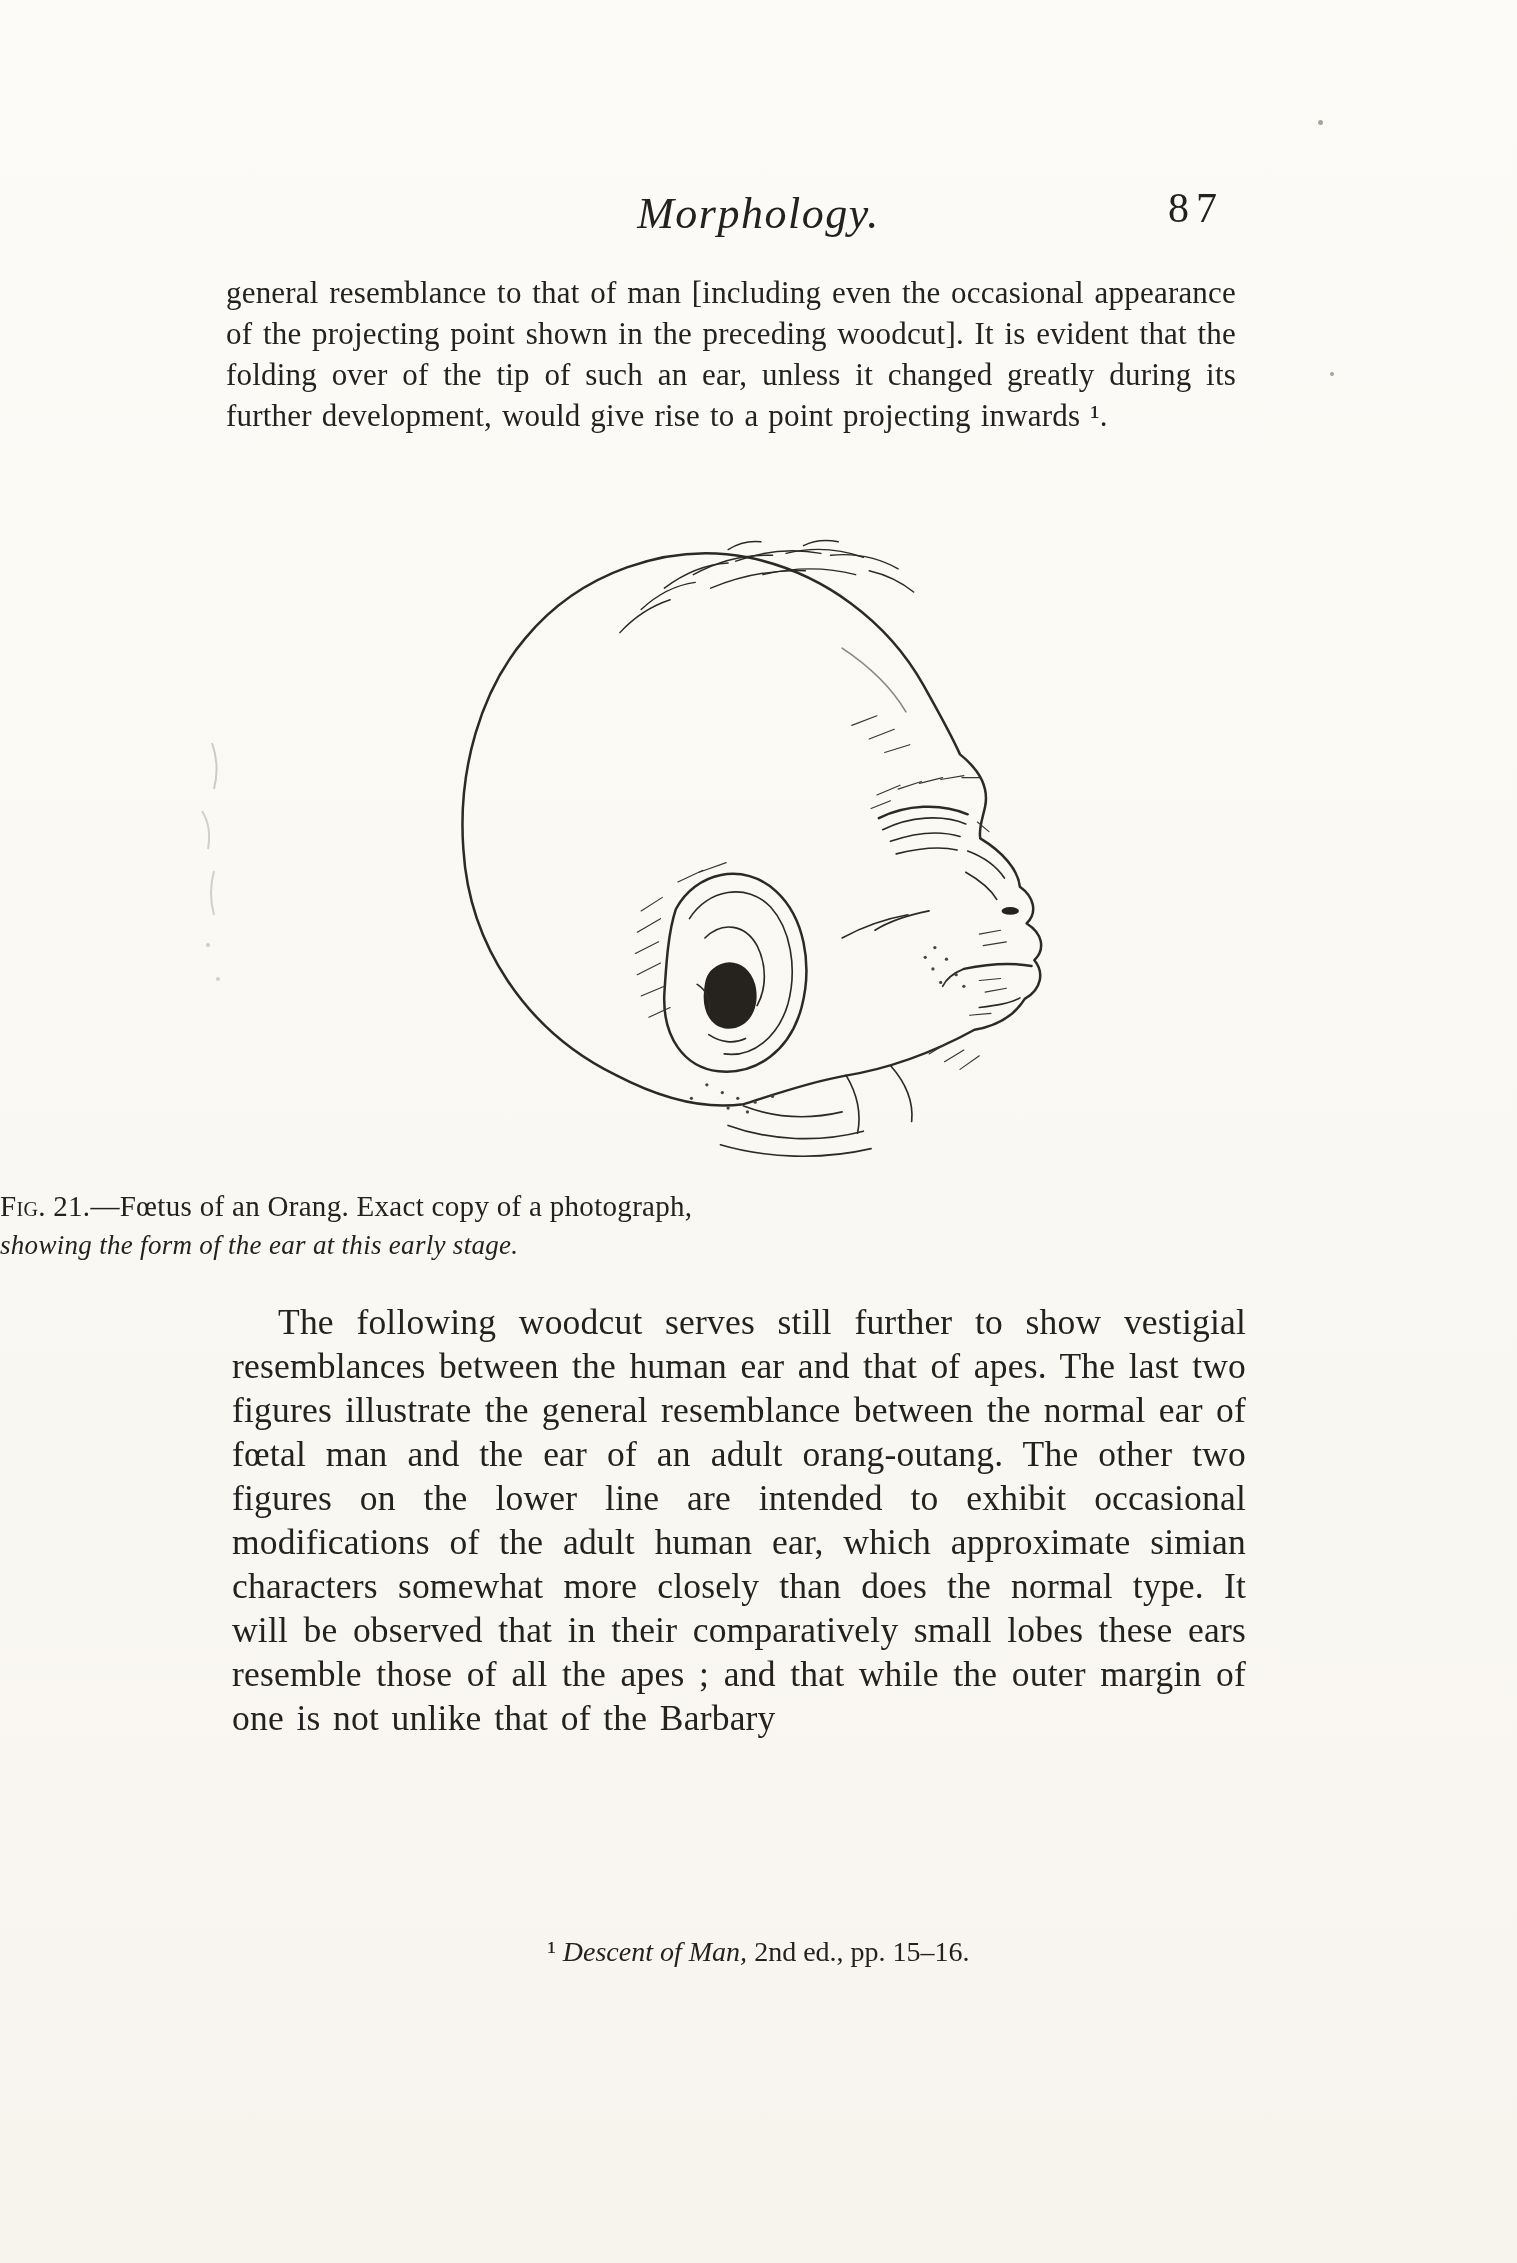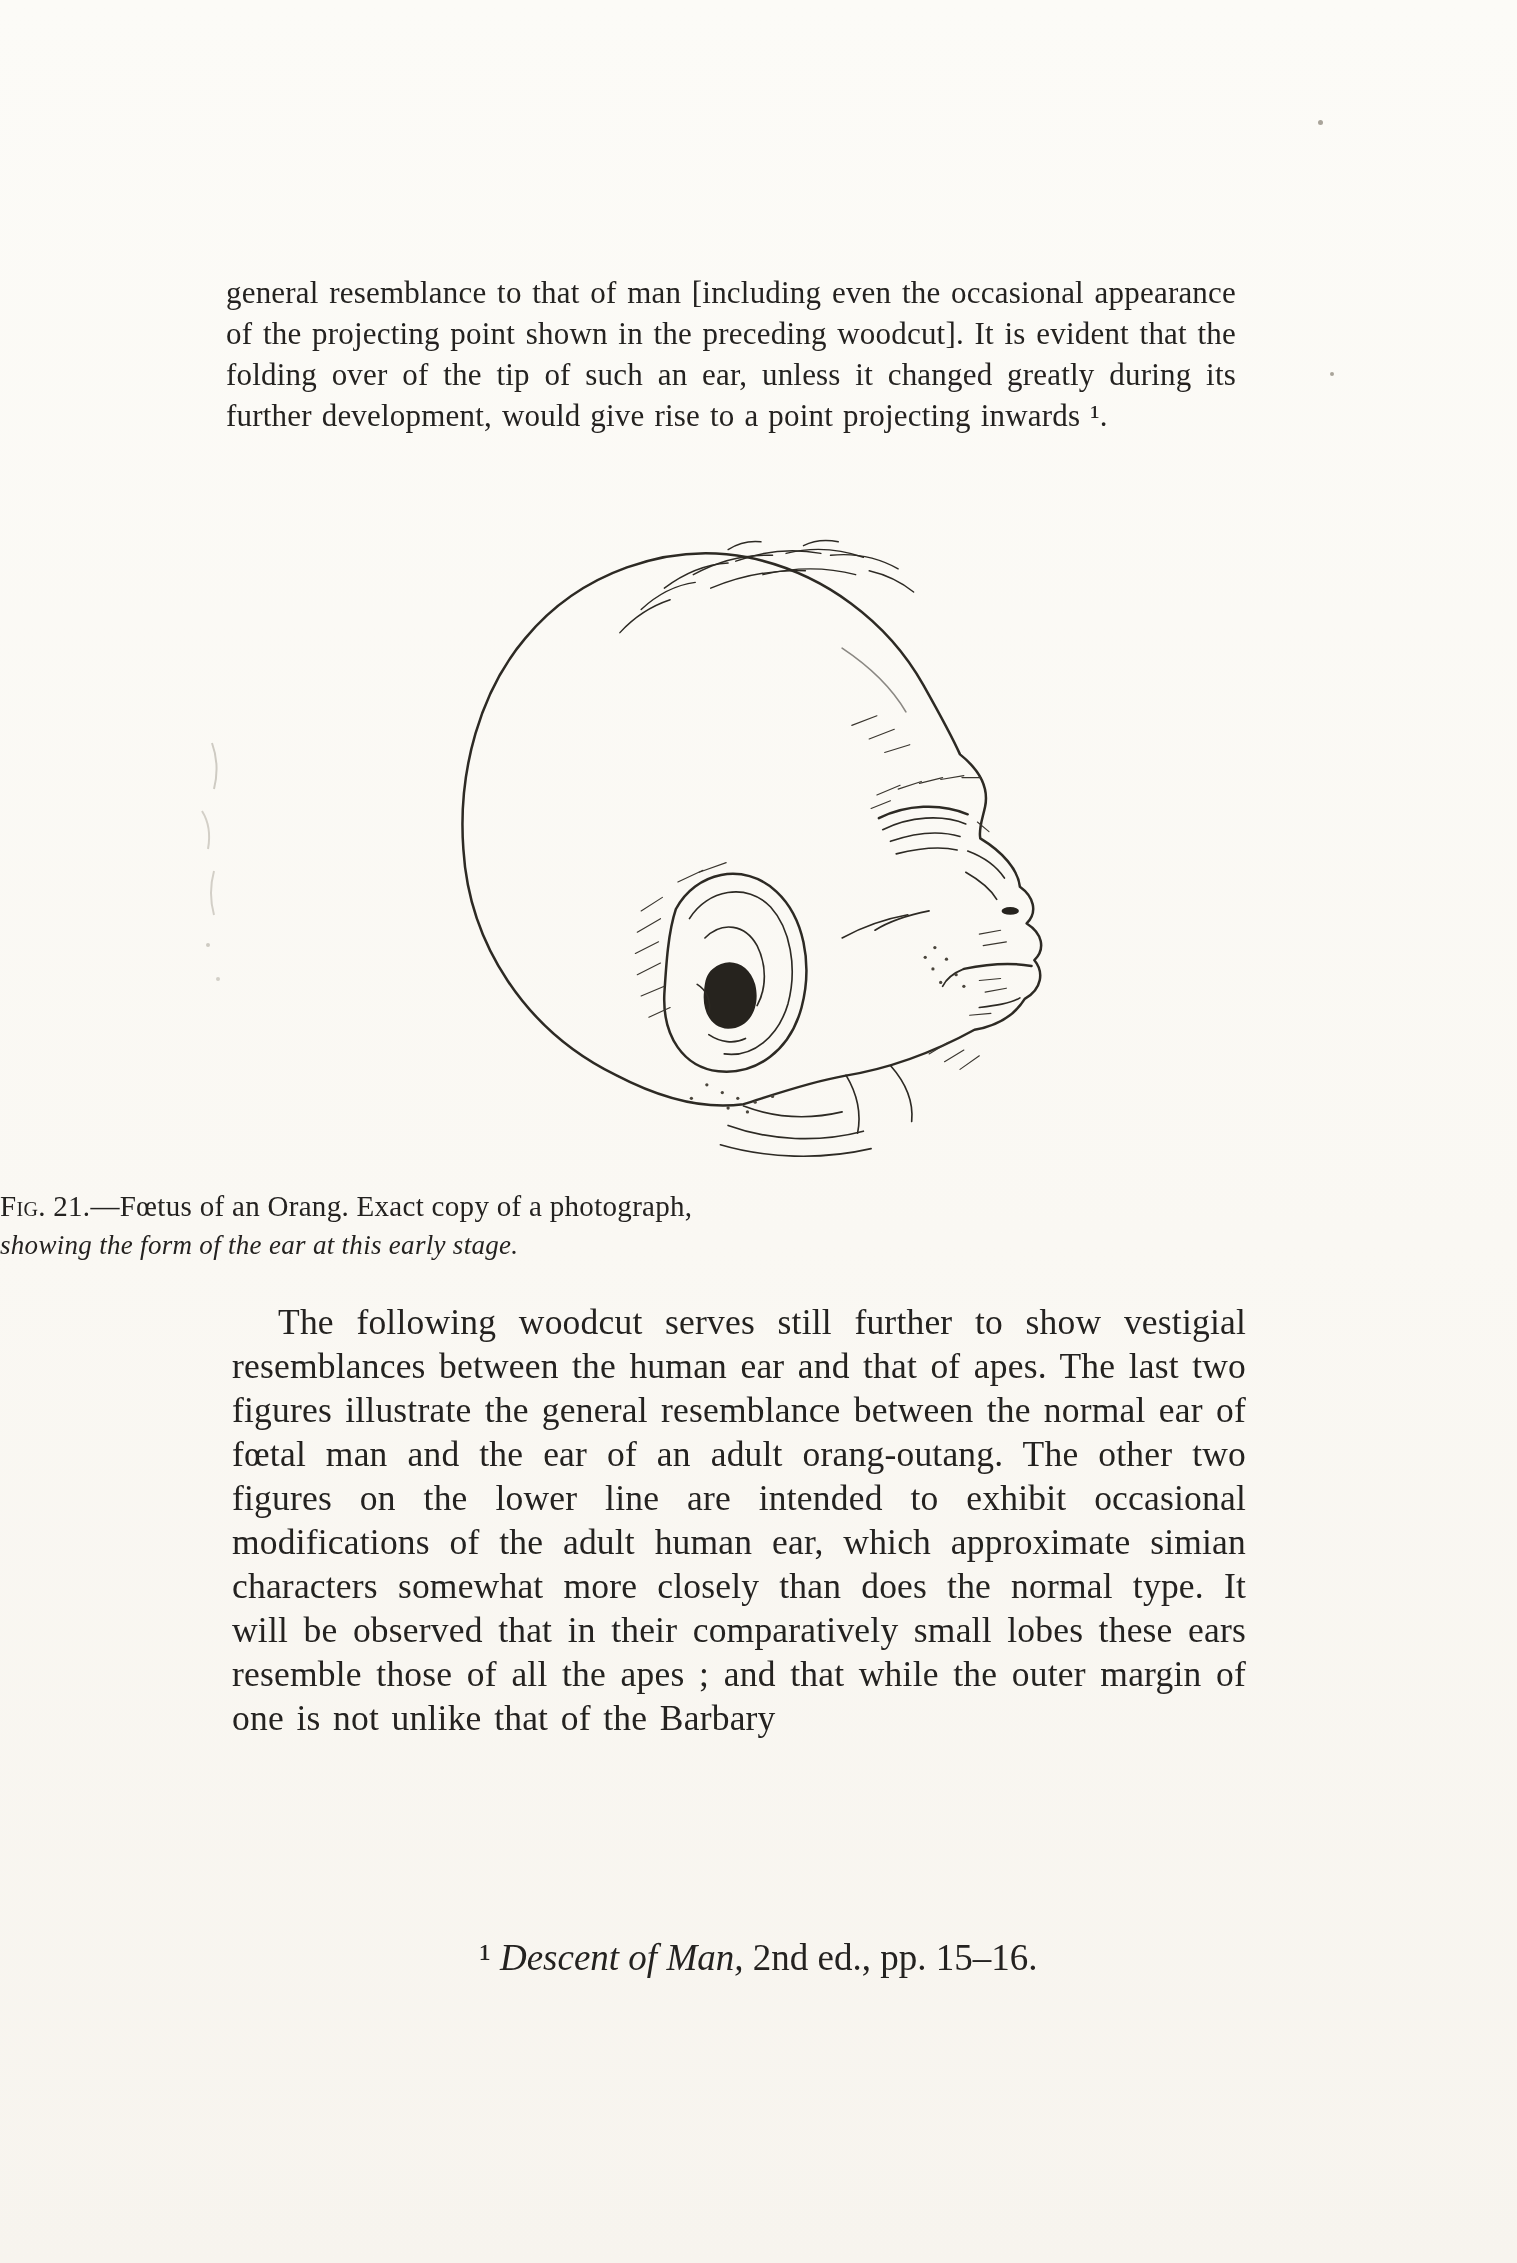--- a/index.html
+++ b/index.html
@@ -35,33 +35,37 @@
   .sketch .hatch   { stroke-width:1.2; stroke:#3a362f; }
   .sketch .hair    { stroke-width:1.5; }
   .sketch .dark    { fill:#26231e; stroke:none; }
   .sketch .dot     { fill:#4a453c; stroke:none; }
 
   .caption { position:absolute; top:1190px; left:0; width:100%; text-align:left; letter-spacing:0.3px; }
   .caption-line1 { font-size:29px; }
   .caption-line2 { font-size:27px; margin-top:7px;font-style:italic; }
   .fig-label { font-variant:small-caps; }
 
-  .footnote { position:absolute; top:1936px; left:0; width:100%; text-align:center; font-size:37px; }
+  .footnote { position:absolute; top:1936px; left:0; width:100%; text-align:center; font-size:28px; }
   .fn-title { font-style:italic; }
 
   .marginalia { position:absolute; top:735px; left:188px; opacity:.55; }
   .speck { position:absolute; background:#a9a49a; border-radius:50%; }
   .speck-a { width:5px; height:5px; top:120px; left:1318px; }
   .speck-b { width:4px; height:4px; top:372px; left:1330px; }
 </style>
 </head>
 <body>
 
 <div class="page">
 
+  <div class="header">
+    <span class="running-title">Morphology.</span>
+    <span class="page-number">87</span>
+  </div>
 
   <p class="para para-top">general resemblance to that of man [including even the occasional appearance of the projecting point shown in the preceding woodcut]. It is evident that the folding over of the tip of such an ear, unless it changed greatly during its further development, would give rise to a point projecting inwards ¹.</p>
 
   <figure class="figure">
     <svg viewBox="0 0 740 660" class="sketch" aria-hidden="true">
 
       <g>
         <path class="outline" d="M 368 592 C 326 598 282 586 236 562 C 142 516 84 426 78 328 C 72 246 96 164 142 110 C 198 42 290 10 372 26 C 452 42 518 94 554 158 C 572 190 584 212 592 230 C 612 246 622 264 618 284 C 615 298 611 307 613 317 C 636 331 652 349 654 367 C 668 377 673 393 661 405 C 677 415 681 431 669 443 C 679 455 677 473 659 483 C 649 499 631 511 607 515 C 567 537 521 555 471 563 C 437 569 403 581 368 592"></path>
       </g>
 

